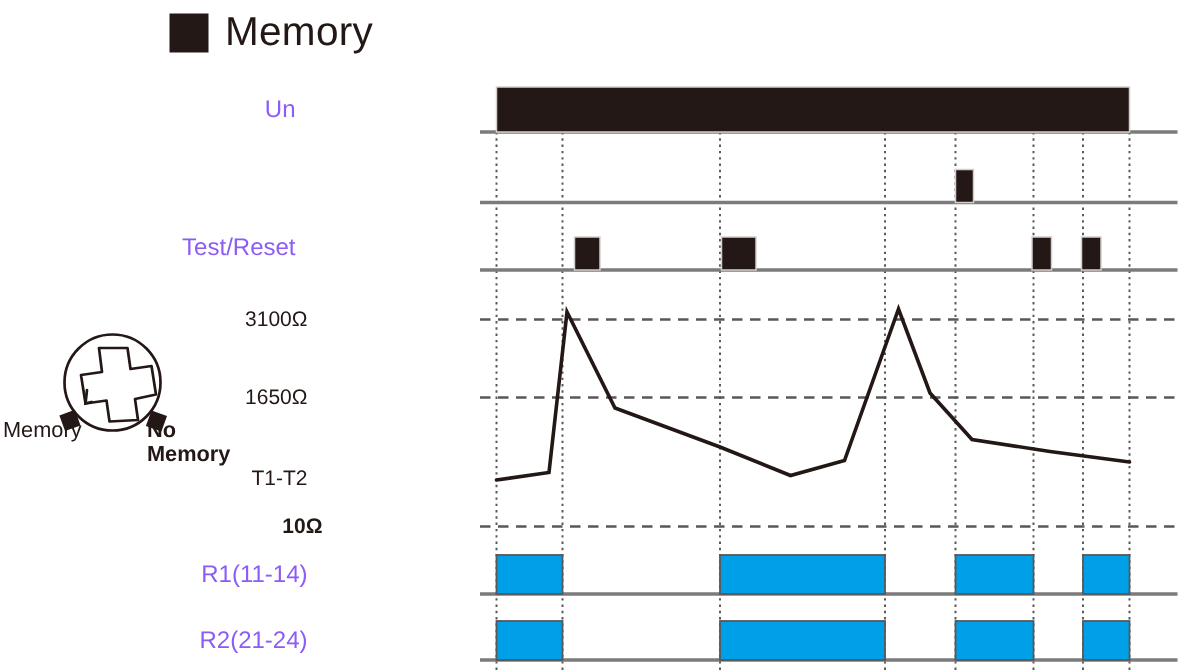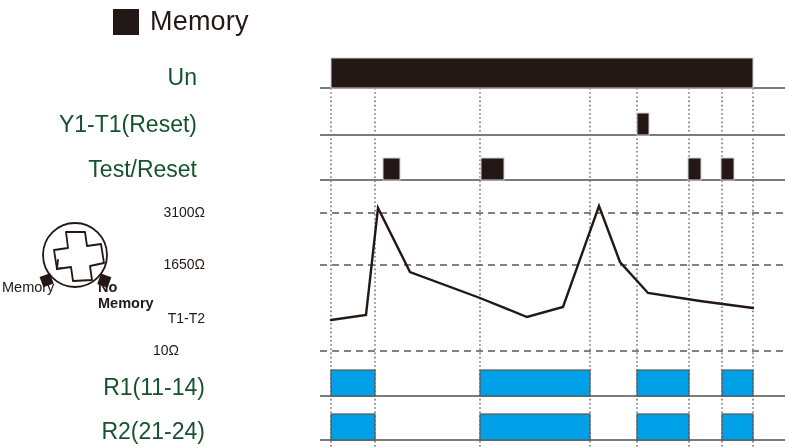--- a/index.html
+++ b/index.html
@@ -36,22 +36,22 @@
   }
   .legend-label {
     font-size: 27px;
     letter-spacing: .2px;
     color: #231815;
     line-height: 1;
   }
   .row-label {
     position: absolute;
     text-align: right;
-    font-size: 23px;
-    color: #14532d;
+    font-size: 16px;
+    color: #8b5cf6;
     line-height: 1;
     white-space: nowrap;
   }
   .axis-label {
     position: absolute;
     text-align: right;
     font-size: 14px;
     color: #231815;
     line-height: 1;
     white-space: nowrap;
@@ -92,26 +92,25 @@
       <path d="M66 14 L85 14 L87 28 L101 26 L104 45 L90 48 L92 62 L73 63 L71 49 L57 51 L54 32 L68 30 Z" fill="#ffffff" stroke="#231815" stroke-width="1.8" stroke-linejoin="round"></path>
       <path d="M61 50 L57 51 L58 42" fill="none" stroke="#231815" stroke-width="1.8" stroke-linecap="round"></path>
       <rect x="41" y="57" width="11" height="11" transform="rotate(-20 46 62)" fill="#231815"></rect>
       <rect x="99" y="57" width="11" height="11" transform="rotate(20 104 62)" fill="#231815"></rect>
     </svg>
     <div class="knob-text left">Memory</div>
     <div class="knob-text right"><span>No</span><br><span>Memory</span></div>
   </div>
 
   <div class="row-label" style="right:482px; top:66px;">Un</div>
-  <div class="row-label" style="right:482px; top:113px;">Y1-T1(Reset)</div>
   <div class="row-label" style="right:482px; top:158px;margin-left:20px;">Test/Reset</div>
   <div class="axis-label" style="right:474px; top:205px;">3100Ω</div>
   <div class="axis-label" style="right:474px; top:257px;">1650Ω</div>
   <div class="axis-label" style="right:474px; top:311px;">T1-T2</div>
-  <div class="axis-label" style="right:500px; top:343px;">10Ω</div>
+  <div class="axis-label" style="right:464px; top:343px;font-weight:bold;">10Ω</div>
   <div class="row-label" style="right:474px; top:376px;">R1(11-14)</div>
   <div class="row-label" style="right:474px; top:420px;">R2(21-24)</div>
 
   <svg class="plot" id="plot" width="790" height="448">
       <line x1="331" y1="88" x2="331" y2="447" stroke="#595757" stroke-width="1.3" stroke-dasharray="1.6 2.6"></line>
       <line x1="375" y1="88" x2="375" y2="447" stroke="#595757" stroke-width="1.3" stroke-dasharray="1.6 2.6"></line>
       <line x1="480" y1="88" x2="480" y2="447" stroke="#595757" stroke-width="1.3" stroke-dasharray="1.6 2.6"></line>
       <line x1="590" y1="88" x2="590" y2="447" stroke="#595757" stroke-width="1.3" stroke-dasharray="1.6 2.6"></line>
       <line x1="637" y1="88" x2="637" y2="447" stroke="#595757" stroke-width="1.3" stroke-dasharray="1.6 2.6"></line>
       <line x1="689" y1="88" x2="689" y2="447" stroke="#595757" stroke-width="1.3" stroke-dasharray="1.6 2.6"></line>

